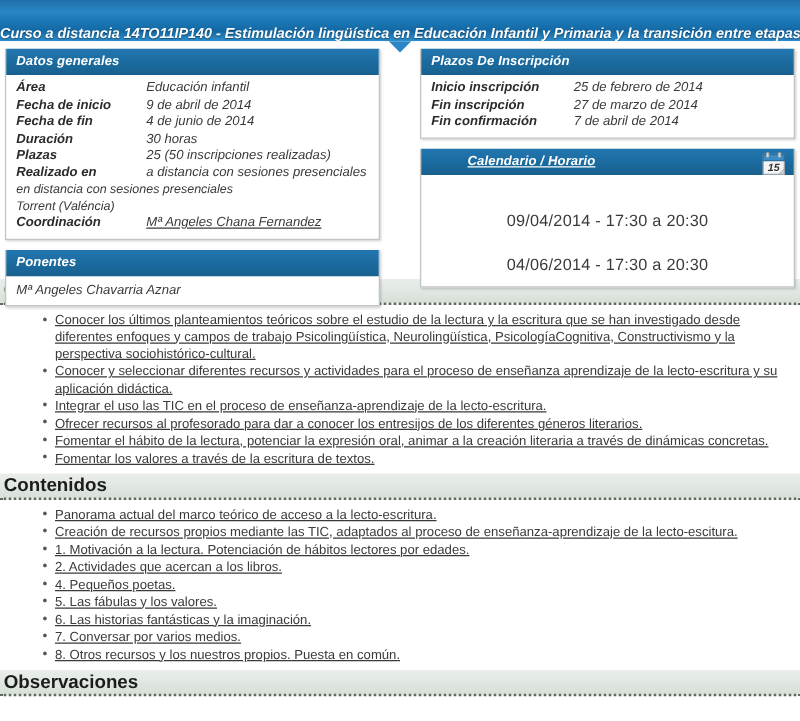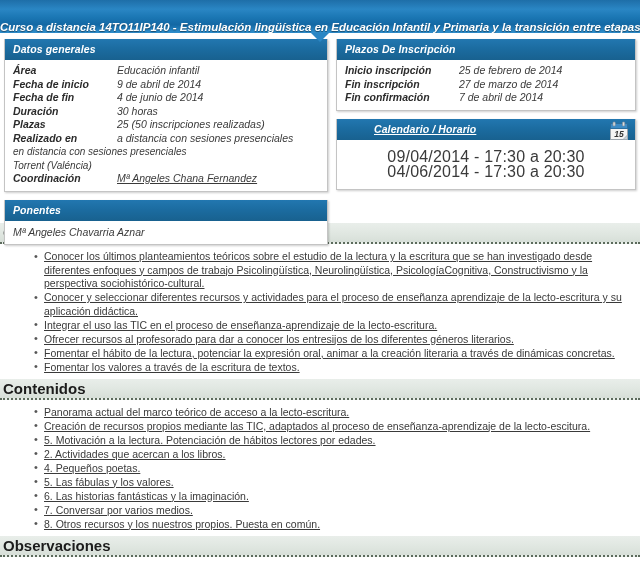--- a/index.html
+++ b/index.html
@@ -69,21 +69,21 @@
   .panels {
     position: relative;
     width: 640px;
     height: 190px;
     background: #ffffff;
   }
   .col-left {
     position: absolute;
     left: 4px;
     top: 6px;
-    width: 324px;
+    width: 300px;
   }
   .col-right {
     position: absolute;
     left: 336px;
     top: 6px;
     width: 300px;
   }
 
   .panel {
     background: #ffffff;
@@ -154,24 +154,25 @@
     color: #3a3a3a;
     line-height: 14px;
   }
 
   
   .cal-lines {
     text-align: center;
     padding: 9px 0 10px 0;
   }
   .cal-line {
-    font-size: 16px;
+    font-size: 13px;
     color: #3a3a3a;
     line-height: 15px;
     letter-spacing: 0.2px;
+    margin-top: 20px;
   }
 
   
   .cal-icon {
     position: absolute;
     right: 4px;
     top: 2px;
     width: 22px;
     height: 21px;
   }
@@ -333,21 +334,21 @@
 </div>
 
 <div class="section">
   <div class="section-title">Contenidos</div>
   <div class="section-body">
     <ul class="bullets">
       <li>Panorama actual del marco teórico de acceso a la lecto-escritura.</li>
       <li>Creación de recursos propios mediante las TIC, adaptados al proceso de enseñanza-aprendizaje de la lecto-escitura.</li>
     </ul>
     <ul class="bullets bullet-group">
-      <li>5. Motivación a la lectura. Potenciación de hábitos lectores por edades.</li>
+      <li>1. Motivación a la lectura. Potenciación de hábitos lectores por edades.</li>
       <li>2. Actividades que acercan a los libros.</li>
       <li>4. Pequeños poetas.</li>
       <li>5. Las fábulas y los valores.</li>
       <li>6. Las historias fantásticas y la imaginación.</li>
       <li>7. Conversar por varios medios.</li>
       <li>8. Otros recursos y los nuestros propios. Puesta en común.</li>
     </ul>
   </div>
 </div>
 

